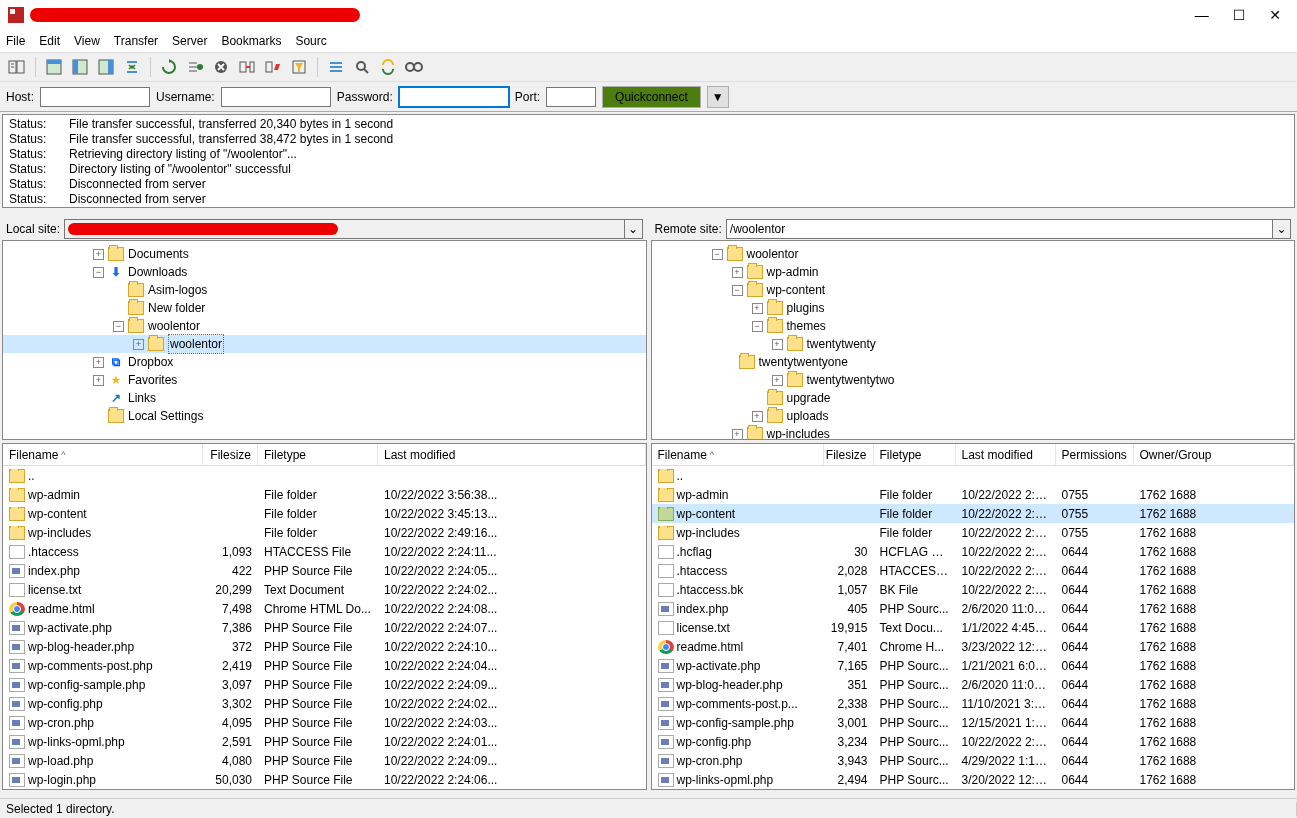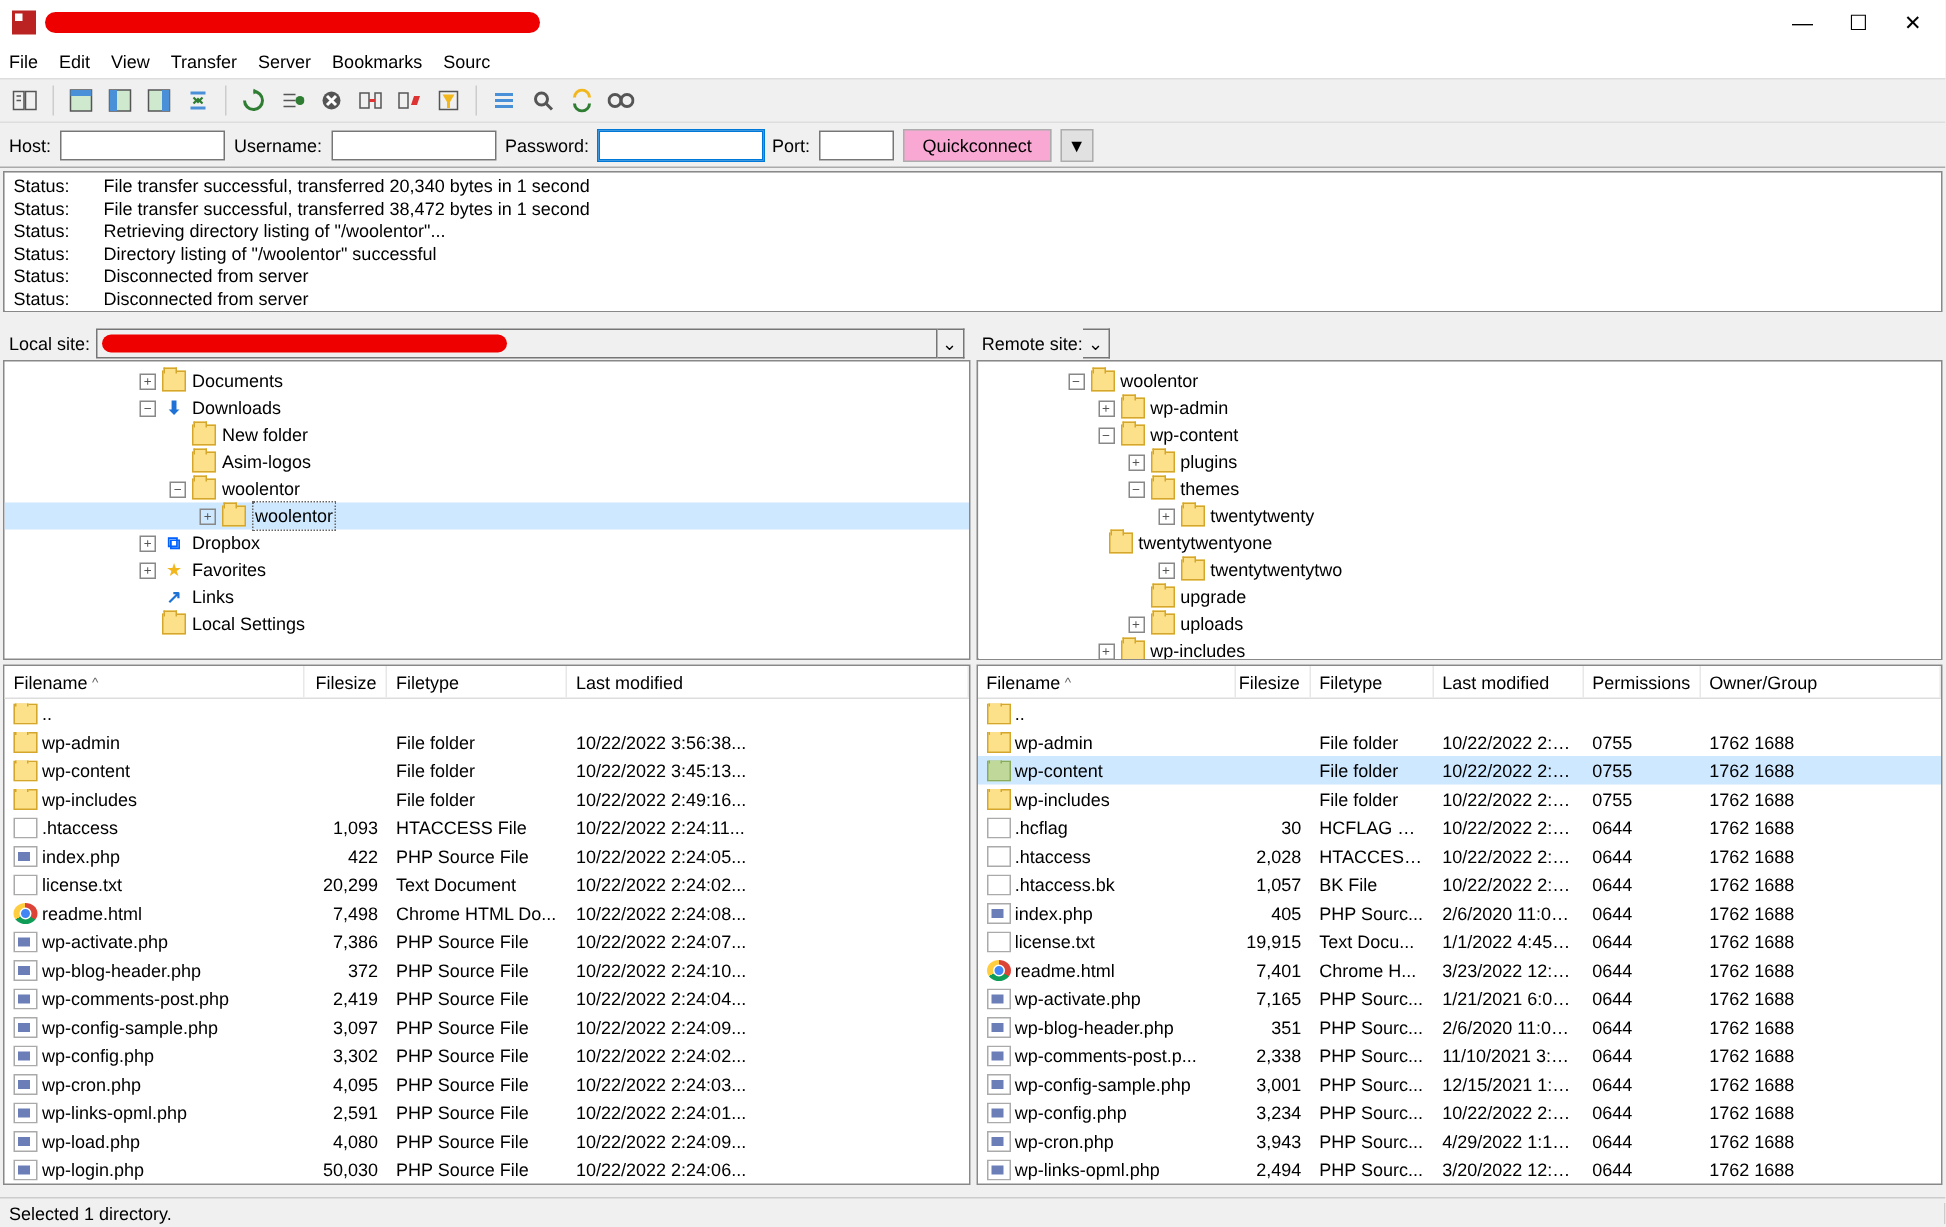--- a/index.html
+++ b/index.html
@@ -12,21 +12,21 @@
 .winctrl span { font-size: 14px; cursor: pointer; }
 .menubar { height: 22px; background: #fff; display:flex; align-items:center; padding: 0 6px; gap: 14px; }
 .menubar span { cursor: pointer; }
 .toolbar { height: 30px; background: #f0f0f0; border-top:1px solid #ddd; border-bottom:1px solid #ddd; display:flex; align-items:center; padding: 0 6px; gap:4px; }
 .toolbar .btn { width:22px; height:22px; display:flex; align-items:center; justify-content:center; cursor:pointer; }
 .toolbar .sep { width:1px; height:20px; background:#ccc; margin:0 3px; }
 .quickbar { height: 30px; background: #f0f0f0; border-bottom:1px solid #aaa; display:flex; align-items:center; padding:0 6px; gap:6px; }
 .quickbar label { font-size:12px; }
 .quickbar input { height:20px; border:1px solid #767676; padding:0 3px; font-size:12px; }
 .quickbar input.focus { border:1px solid #0078d7; outline:1px solid #0078d7; }
-.quickbar button { height:22px; padding:0 12px; background:#f9a8d4; border:1px solid #adadad; cursor:pointer; }
+.quickbar button { height:22px; padding:0 12px; background:#4d7c0f; border:1px solid #adadad; cursor:pointer; }
 .quickbar .ddbtn { width:22px; height:22px; background:#e1e1e1; border:1px solid #adadad; display:flex; align-items:center; justify-content:center; cursor:pointer; }
 .logpane { height: 94px; background:#fff; border:1px solid #888; margin:2px; overflow-y:scroll; padding:2px 6px; font-size:12px; line-height:15px; }
 .logpane .row { display:flex; }
 .logpane .lab { width:60px; }
 .twocol { flex:1; display:flex; gap:4px; padding:0 2px; min-height:0;align-items:center; }
 .side { flex:1; display:flex; flex-direction:column; min-width:0; }
 .pathbar { height:22px; display:flex; align-items:center; gap:4px; padding:0 4px; }
 .pathbar input { flex:1; height:20px; border:1px solid #767676; padding:0 3px; }
 .pathbar .dd { width:18px; height:20px; display:flex; align-items:center; justify-content:center; cursor:pointer; border:1px solid #767676; border-left:none; margin-left:-4px; }
 .pathbar .redact { width:270px; height:12px; background:#e00; border-radius:6px; }
@@ -244,26 +244,26 @@
           <span class="txt">Documents</span>
         </div>
         <div class="tnode" style="padding-left: 90px;">
           <span class="exp">−</span>
           <span class="dlico">⬇</span>
           <span class="txt">Downloads</span>
         </div>
         <div class="tnode" style="padding-left: 110px;">
           <span class="noexp"></span>
           <span class="fico"></span>
-          <span class="txt">New folder</span>
+          <span class="txt">Asim-logos</span>
         </div>
         <div class="tnode" style="padding-left: 110px;">
           <span class="noexp"></span>
           <span class="fico"></span>
-          <span class="txt">Asim-logos</span>
+          <span class="txt">New folder</span>
         </div>
         <div class="tnode" style="padding-left: 110px;">
           <span class="exp">−</span>
           <span class="fico"></span>
           <span class="txt">woolentor</span>
         </div>
         <div class="tnode sel" style="padding-left: 130px;">
           <span class="exp">+</span>
           <span class="fico"></span>
           <span class="txt">woolentor</span>
@@ -452,20 +452,21 @@
             <div class="cell num" style="width:55px">50,030</div>
             <div class="cell" style="width:120px">PHP Source File</div>
             <div class="cell" style="flex:1">10/22/2022 2:24:06...</div>
           </div>
         </div>
     </div>
   </div>
   <div class="side">
     <div class="pathbar">
       <span>Remote site:</span>
+      <input value="/woolentor" style="">
       <div class="dd">⌄</div>
     </div>
     <div class="tree" id="rtree">
         <div class="tnode" style="padding-left: 60px;">
           <span class="exp">−</span>
           <span class="fico"></span>
           <span class="txt">woolentor</span>
         </div>
         <div class="tnode" style="padding-left: 80px;">
           <span class="exp">+</span>

